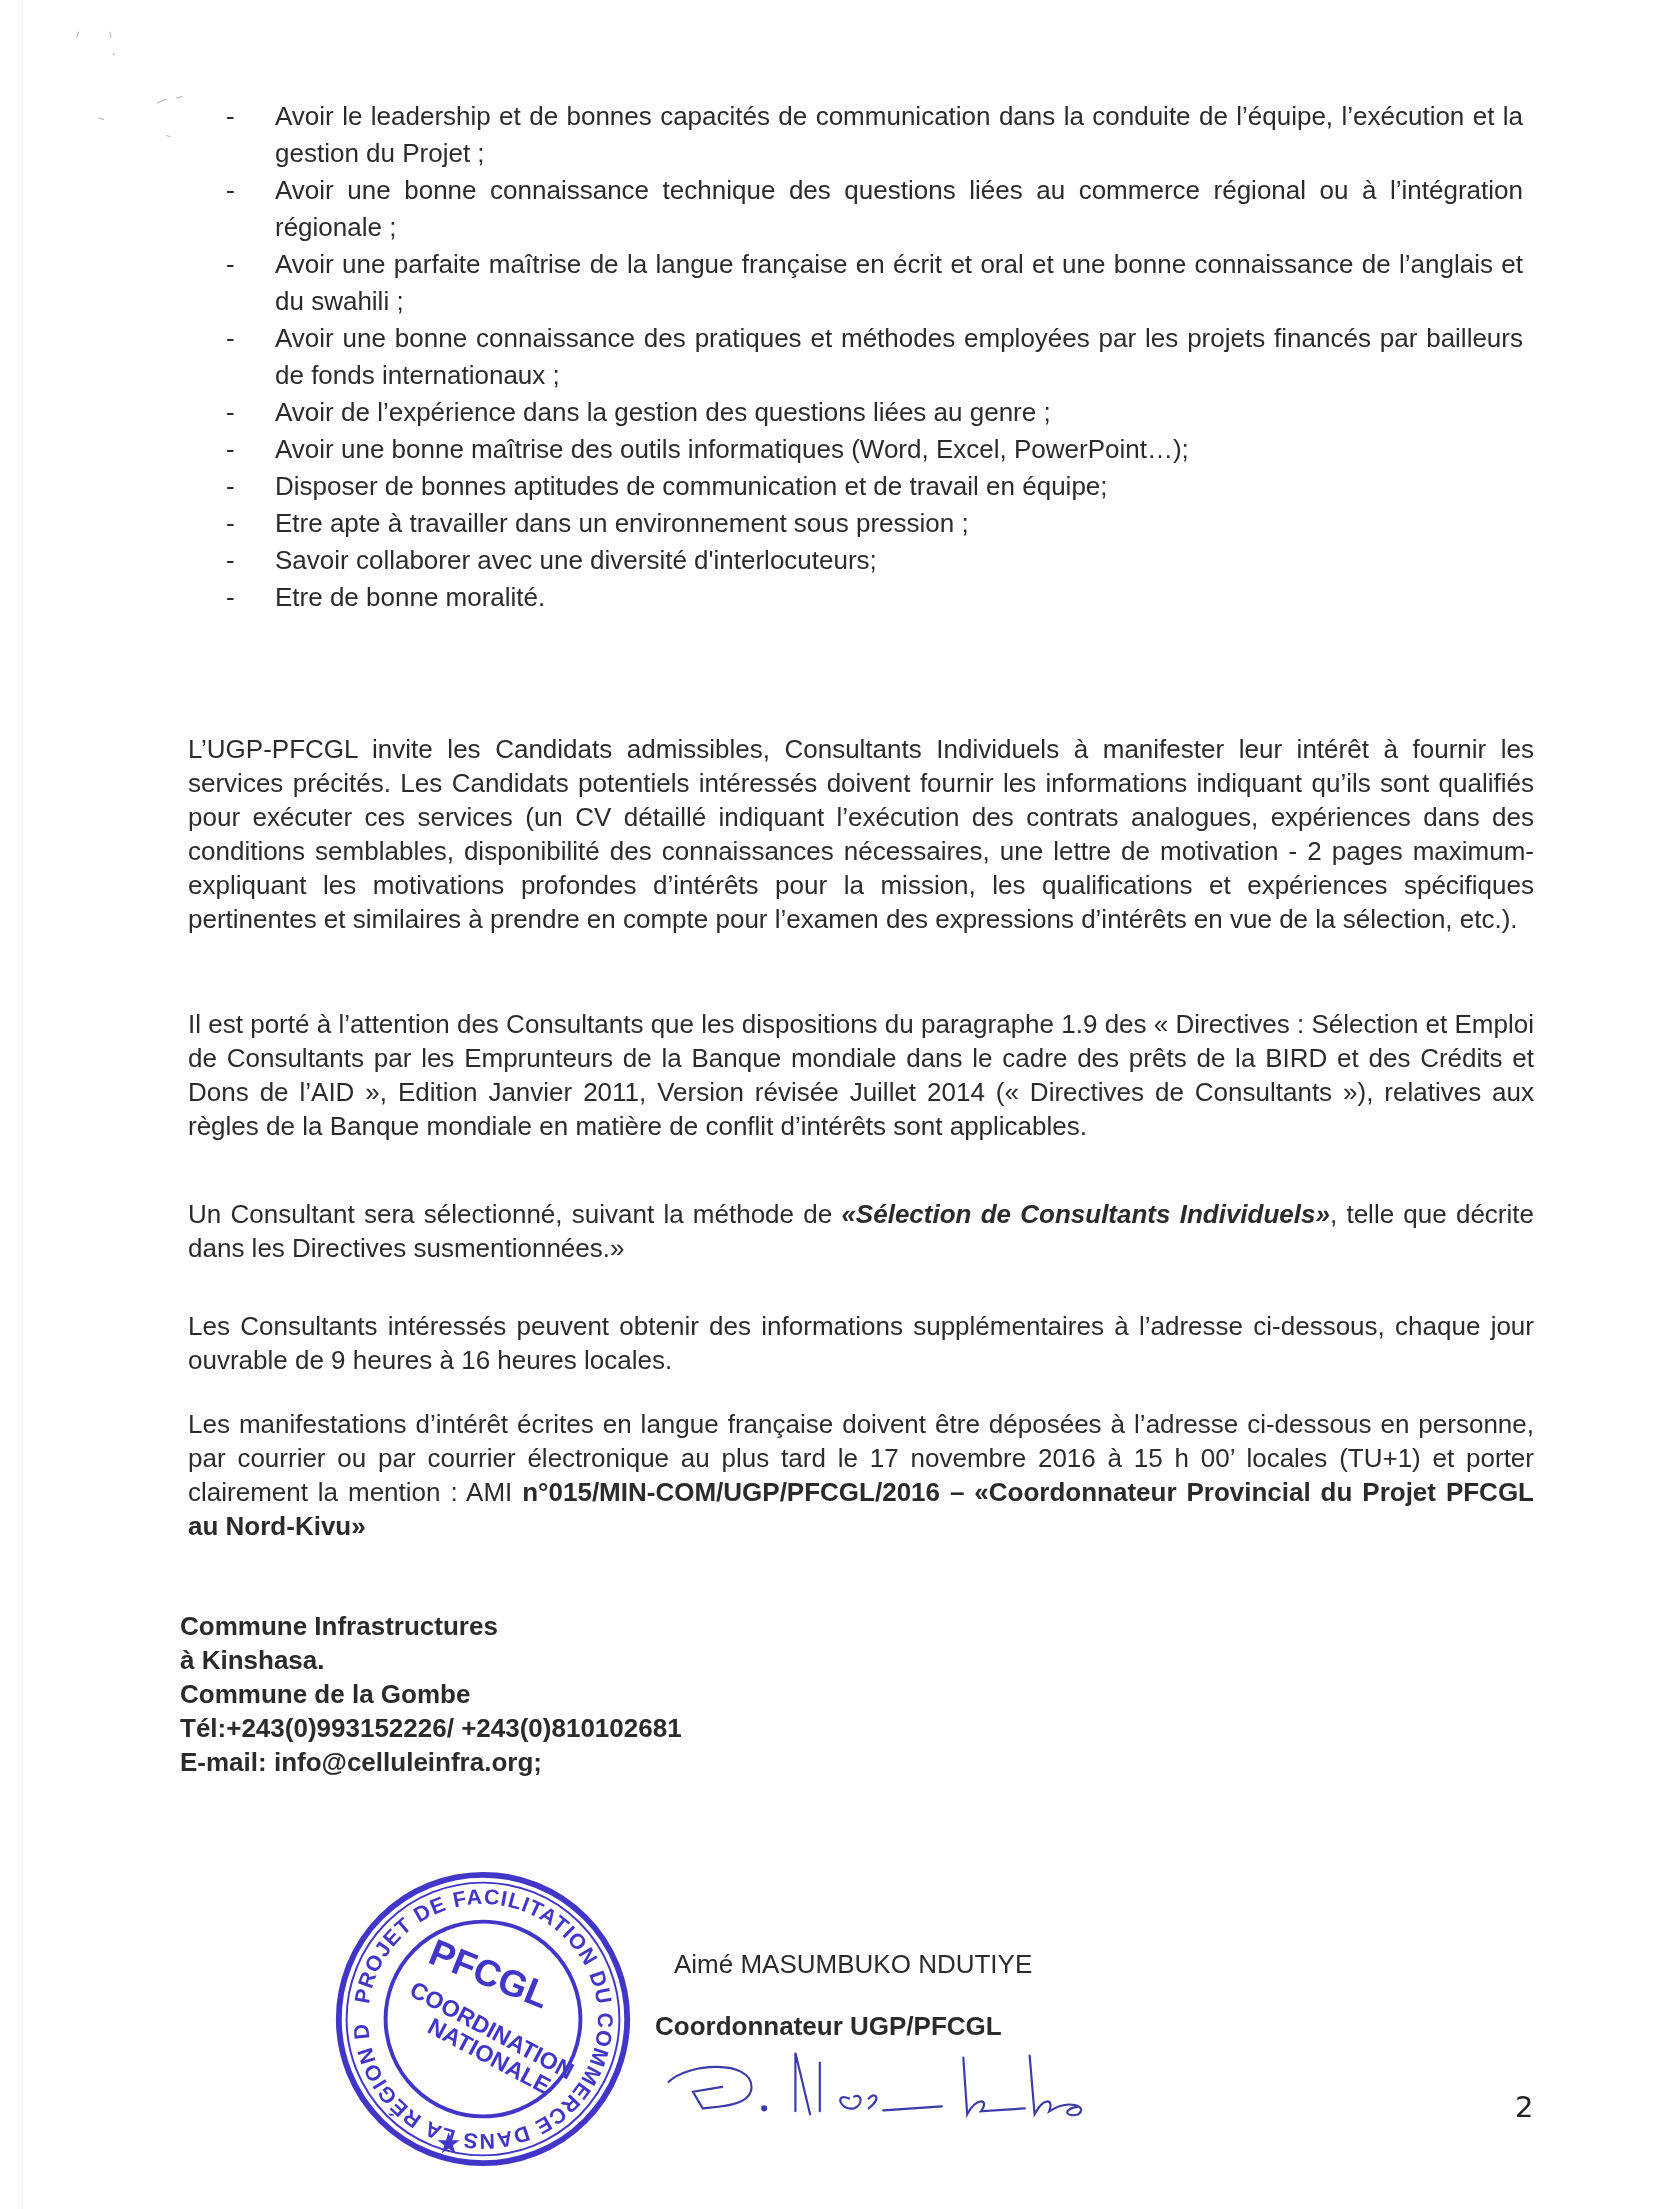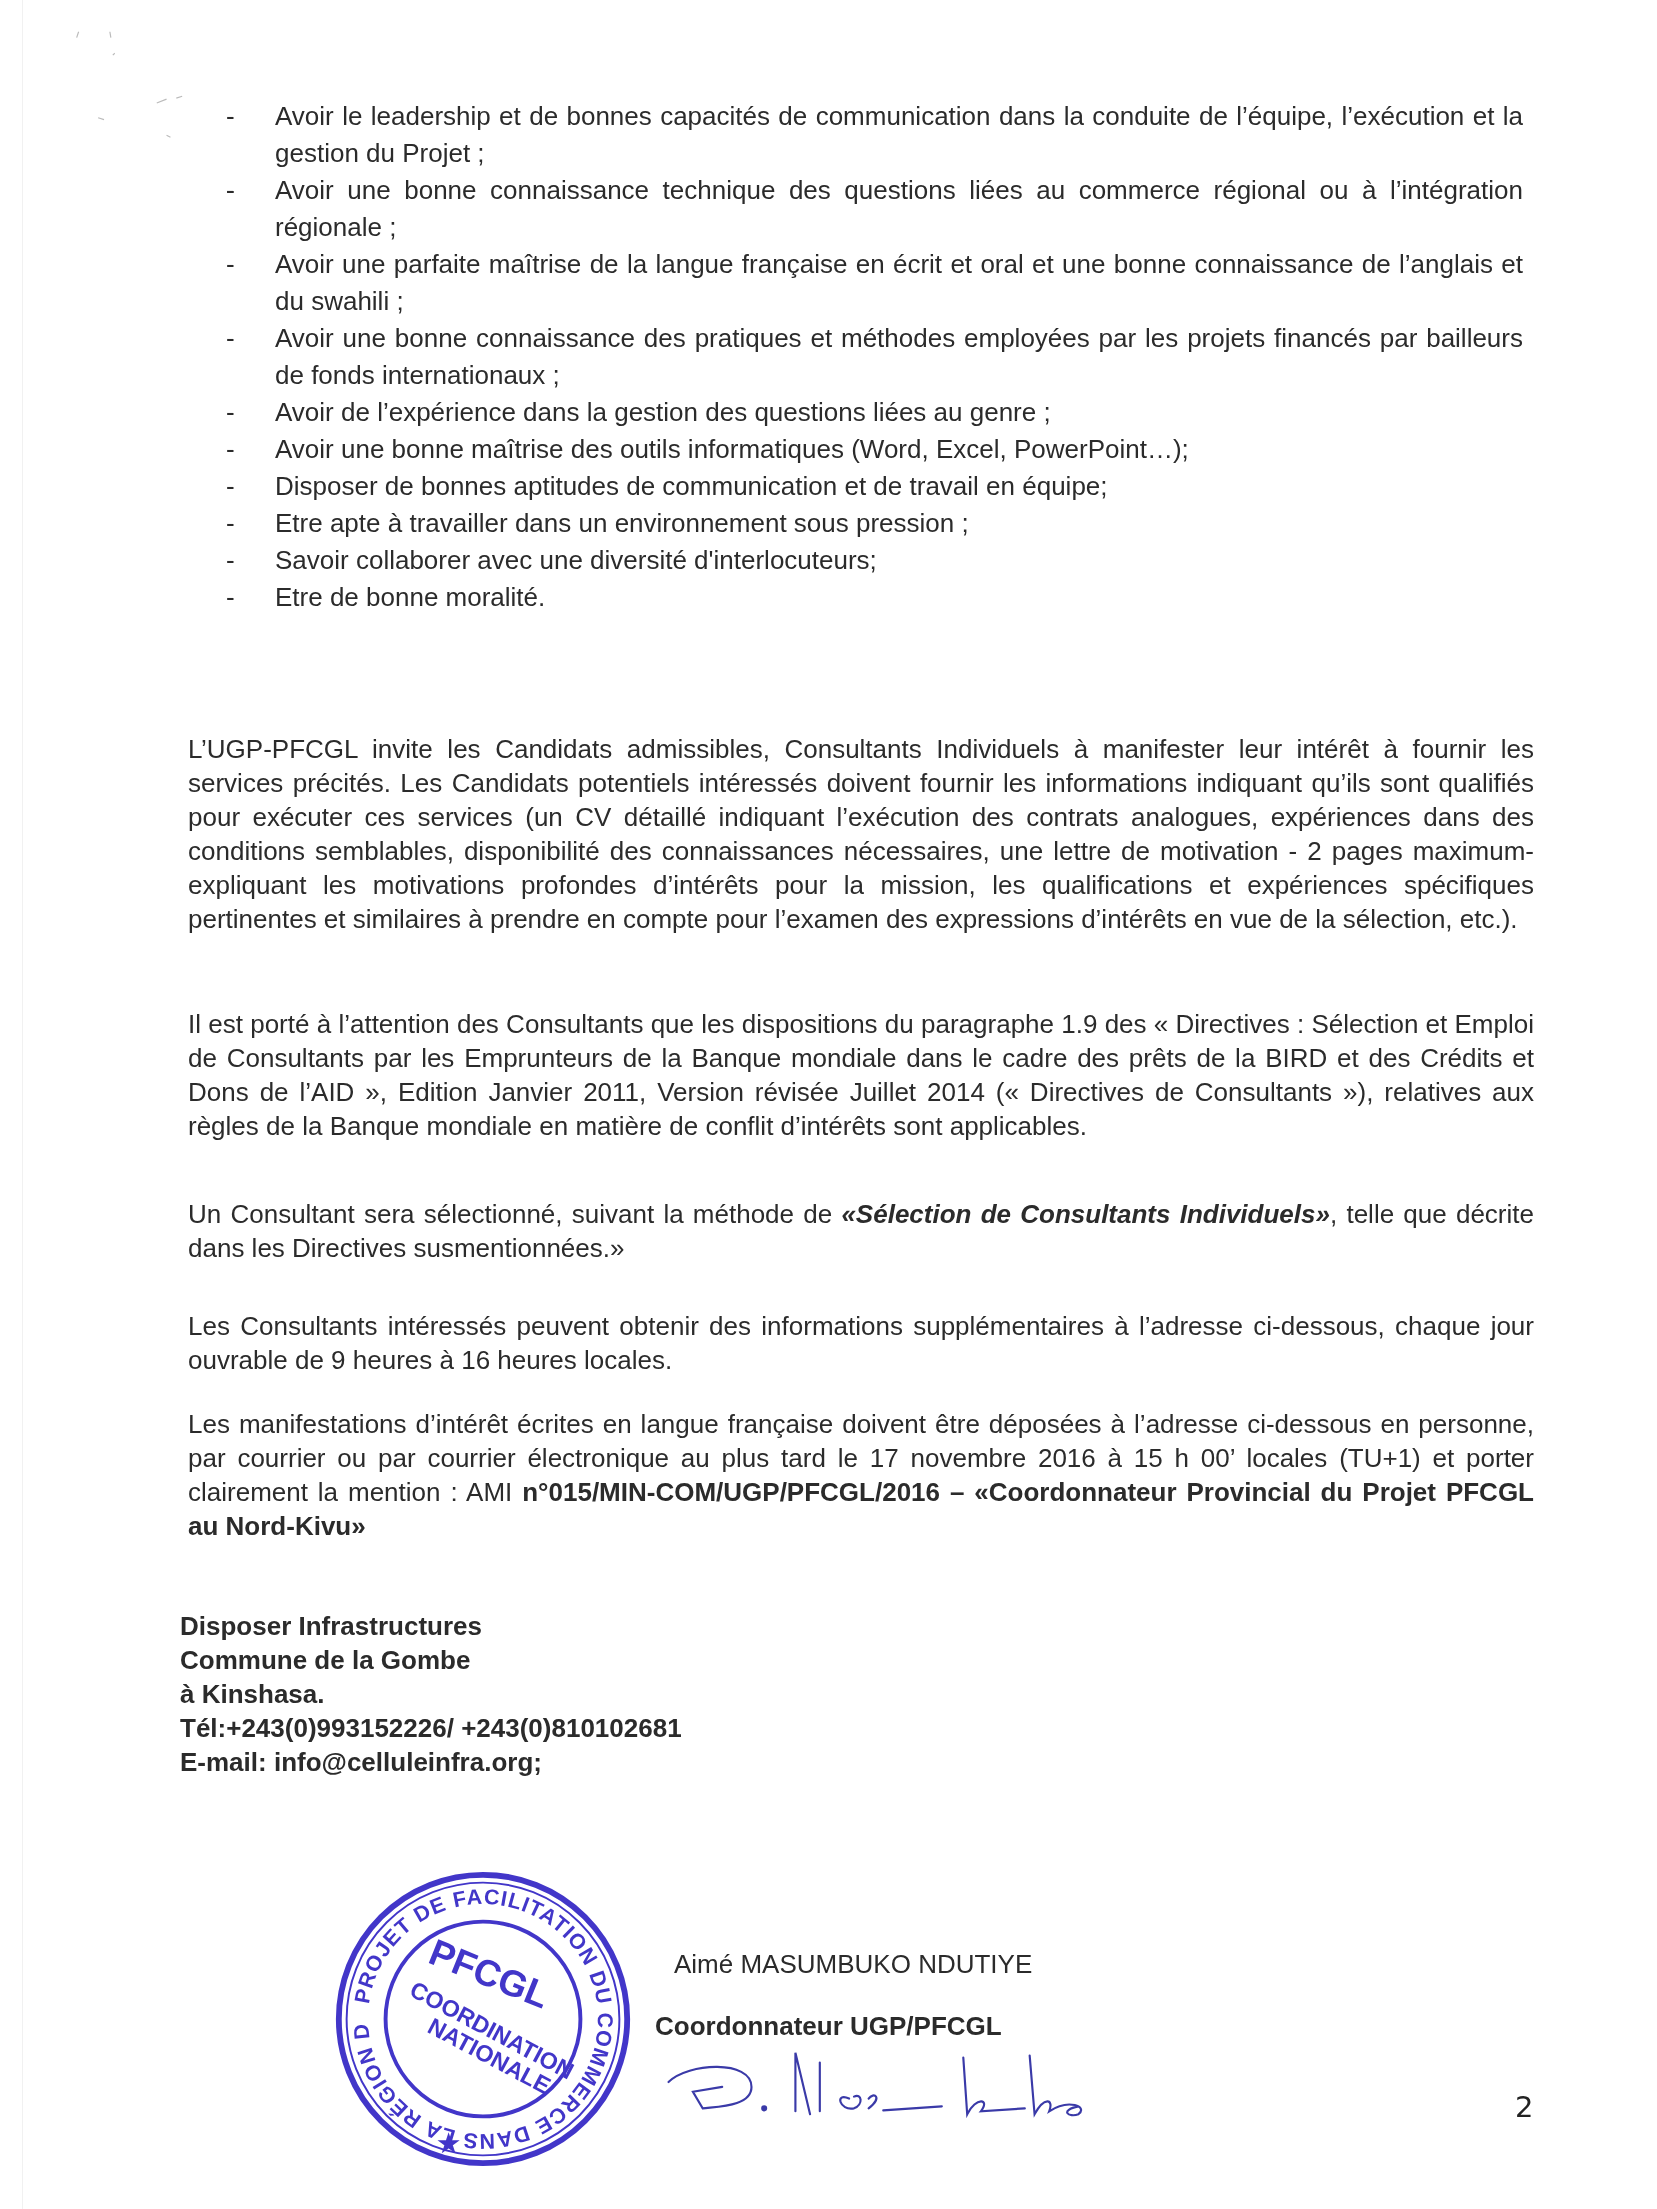--- a/index.html
+++ b/index.html
@@ -52,23 +52,23 @@
   <span>Un Consultant sera sélectionné, suivant la méthode de </span><span class="bi">«Sélection de Consultants Individuels»</span><span>, telle que décrite dans les Directives susmentionnées.»</span>
 </p>
 
 <p class="para" style="top:1299px;">Les Consultants intéressés peuvent obtenir des informations supplémentaires à l’adresse ci-dessous, chaque jour ouvrable de 9 heures à 16 heures locales.</p>
 
 <p class="para" style="top:1397px;">
   <span>Les manifestations d’intérêt écrites en langue française doivent être déposées à l’adresse ci-dessous en personne, par courrier ou par courrier électronique au plus tard le 17 novembre 2016 à 15 h 00’ locales (TU+1) et porter clairement la mention : AMI </span><b>n°015/MIN-COM/UGP/PFCGL/2016 – «Coordonnateur Provincial du Projet PFCGL au Nord-Kivu»</b>
 </p>
 
 <div class="address">
-  <div>Disposer Infrastructures</div>
+  <div>Commune Infrastructures</div>
+  <div>à Kinshasa.</div>
   <div>Commune de la Gombe</div>
-  <div>à Kinshasa.</div>
   <div>Tél:+243(0)993152226/ +243(0)810102681</div>
   <div>E-mail: info@celluleinfra.org;</div>
 </div>
 
 <svg class="stamp" viewBox="0 0 310 310">
   <defs>
     <path id="stampArc" d="M155,155 m-118,0 a118,118 0 1,1 236,0 a118,118 0 1,1 -236,0"></path>
   </defs>
   <g fill="none" stroke="#4236c9">
     <circle cx="155" cy="155" r="148" stroke-width="6"></circle>

